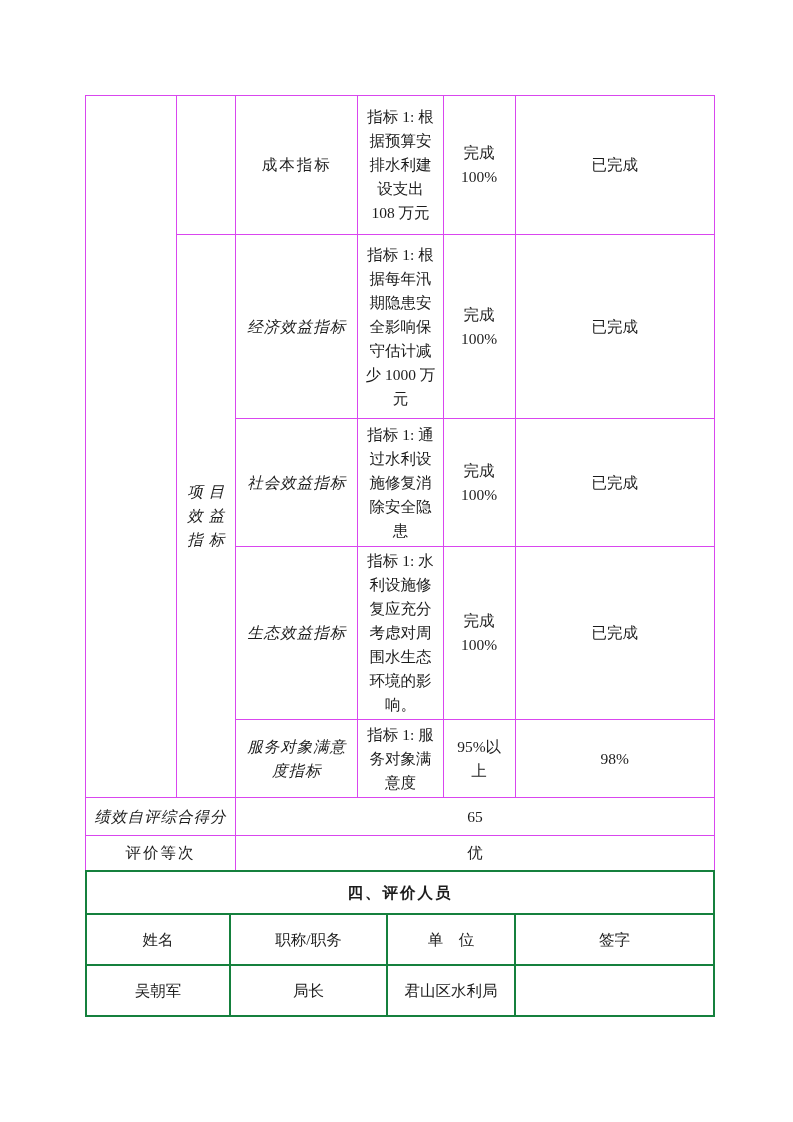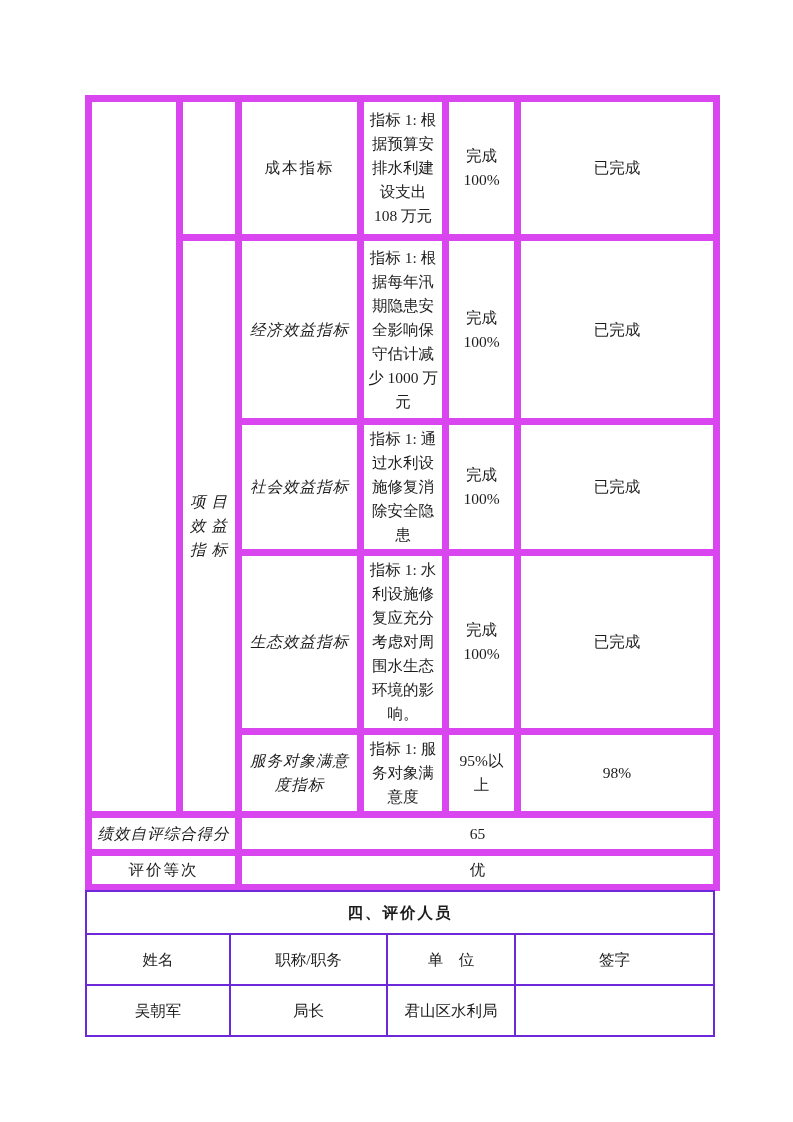--- a/index.html
+++ b/index.html
@@ -15,32 +15,32 @@
     position:absolute;
     left:85px;top:95px;
     width:630px;
   }
   table.tbl{
     border-collapse:collapse;
     table-layout:fixed;
     width:630px;
   }
   table.tbl td{
-    border:7px solid #d946ef;
+    border:1px solid #d946ef;
     text-align:center;
     vertical-align:middle;
     font-size:15.5px;
     line-height:24px;
     white-space:pre-line;
     padding:2px;
     overflow:hidden;
   }
   table.tbl2{margin-top:-1px;}
   table.tbl2 td{
-    border:2px solid #6d28d9;
+    border:2px solid #15803d;
   }
   .ls2{letter-spacing:2px;}
   .ls1{letter-spacing:1px;font-style:italic;}
   .left-val{
     text-align:left;
     padding-left:9px;
     white-space:normal;
   }
   .section-title{
     font-weight:bold;

